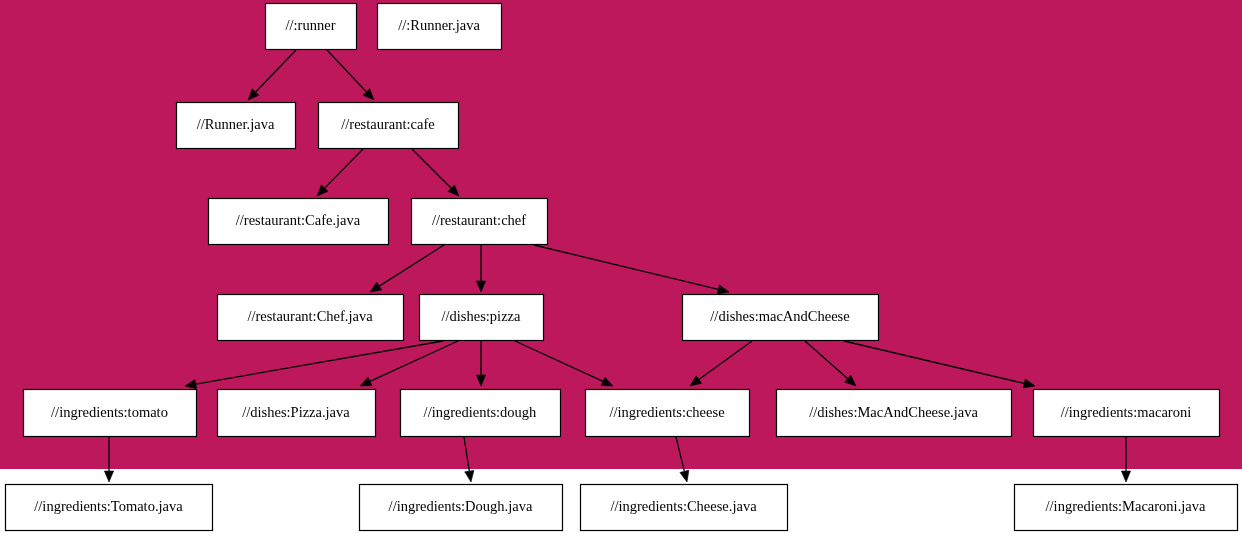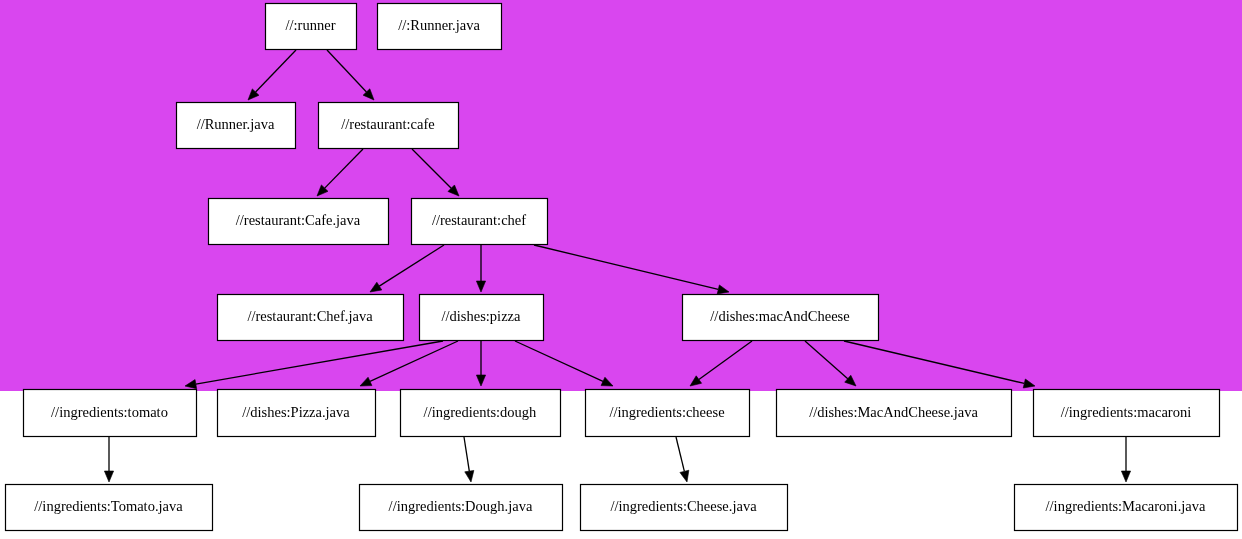--- a/index.html
+++ b/index.html
@@ -9,22 +9,22 @@
   }
   body {
     width: 1242px;
     height: 539px;
     overflow: hidden;
     font-family: "Liberation Serif", "DejaVu Serif", serif;
   }
   #graph-root {
     position: relative;
     width: 1242px;
-    height: 391px;
-    background: #d946ef;
+    height: 469px;
+    background: #be185d;
   }
   svg#graph-canvas {
     position: absolute;
     top: 0;
     left: 0;
     width: 1242px;
     height: 539px;
     display: block;
   }
   .node-box {

